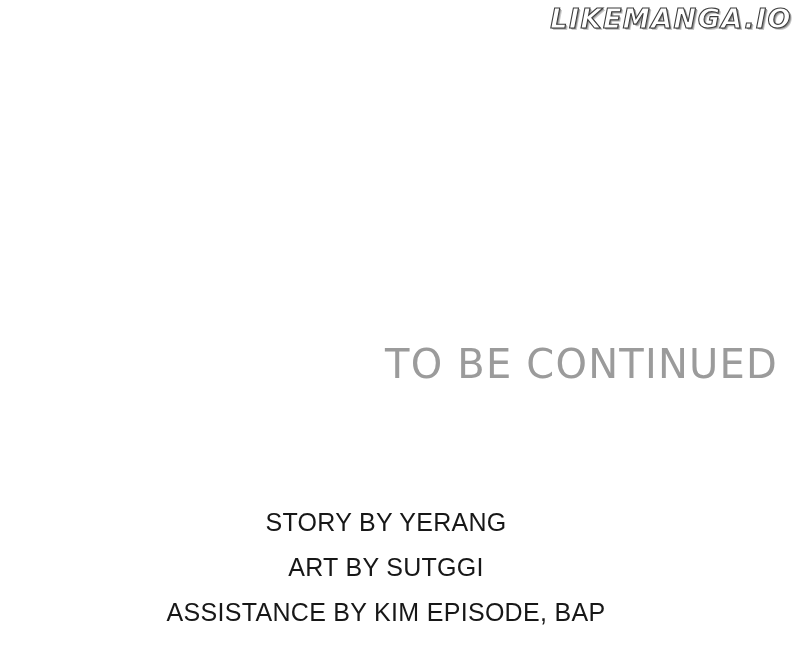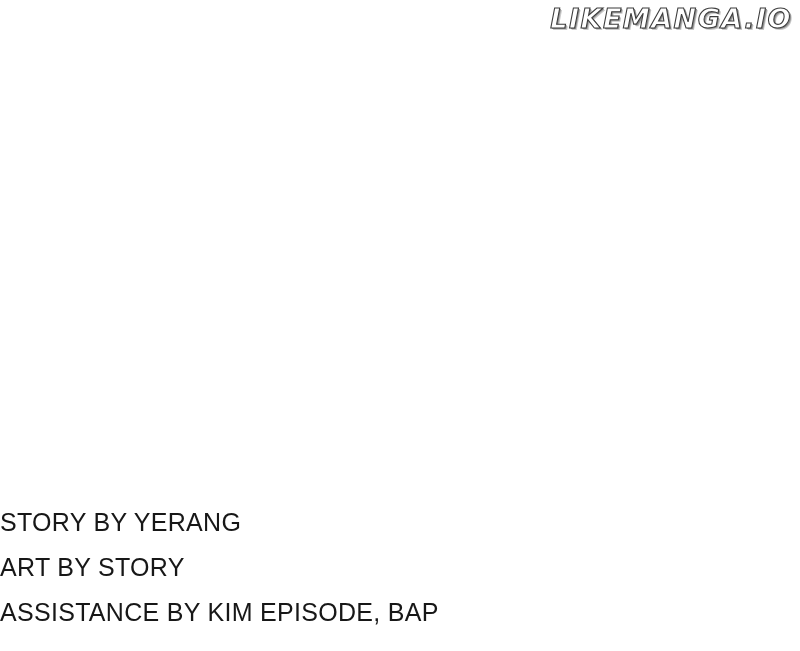--- a/index.html
+++ b/index.html
@@ -58,21 +58,21 @@
   .tbc-line {
     display: block;
   }
 
   
   .credits {
     position: absolute;
     left: 0;
     right: 28px;
     top: 500px;
-    text-align: left;
+    text-align: center;
     color: #171717;
     font-family: "Liberation Sans", sans-serif;
     font-weight: 400;
     font-size: 25px;
     line-height: 45px;
     letter-spacing: 0.3px;
     white-space: nowrap;
   }
 
   .credit-line {
@@ -80,21 +80,22 @@
   }
 </style>
 </head>
 <body>
 
 <div id="page">
 
   <div class="watermark">LIKEMANGA.IO</div>
 
   <div class="tbc-block">
+    <span class="tbc-line">TO BE CONTINUED</span>
   </div>
 
   <div class="credits">
     <span class="credit-line">STORY BY YERANG</span>
-    <span class="credit-line">ART BY STORY</span>
+    <span class="credit-line">ART BY SUTGGI</span>
     <span class="credit-line">ASSISTANCE BY KIM EPISODE, BAP</span>
   </div>
 
 </div>
 
 </body></html>

